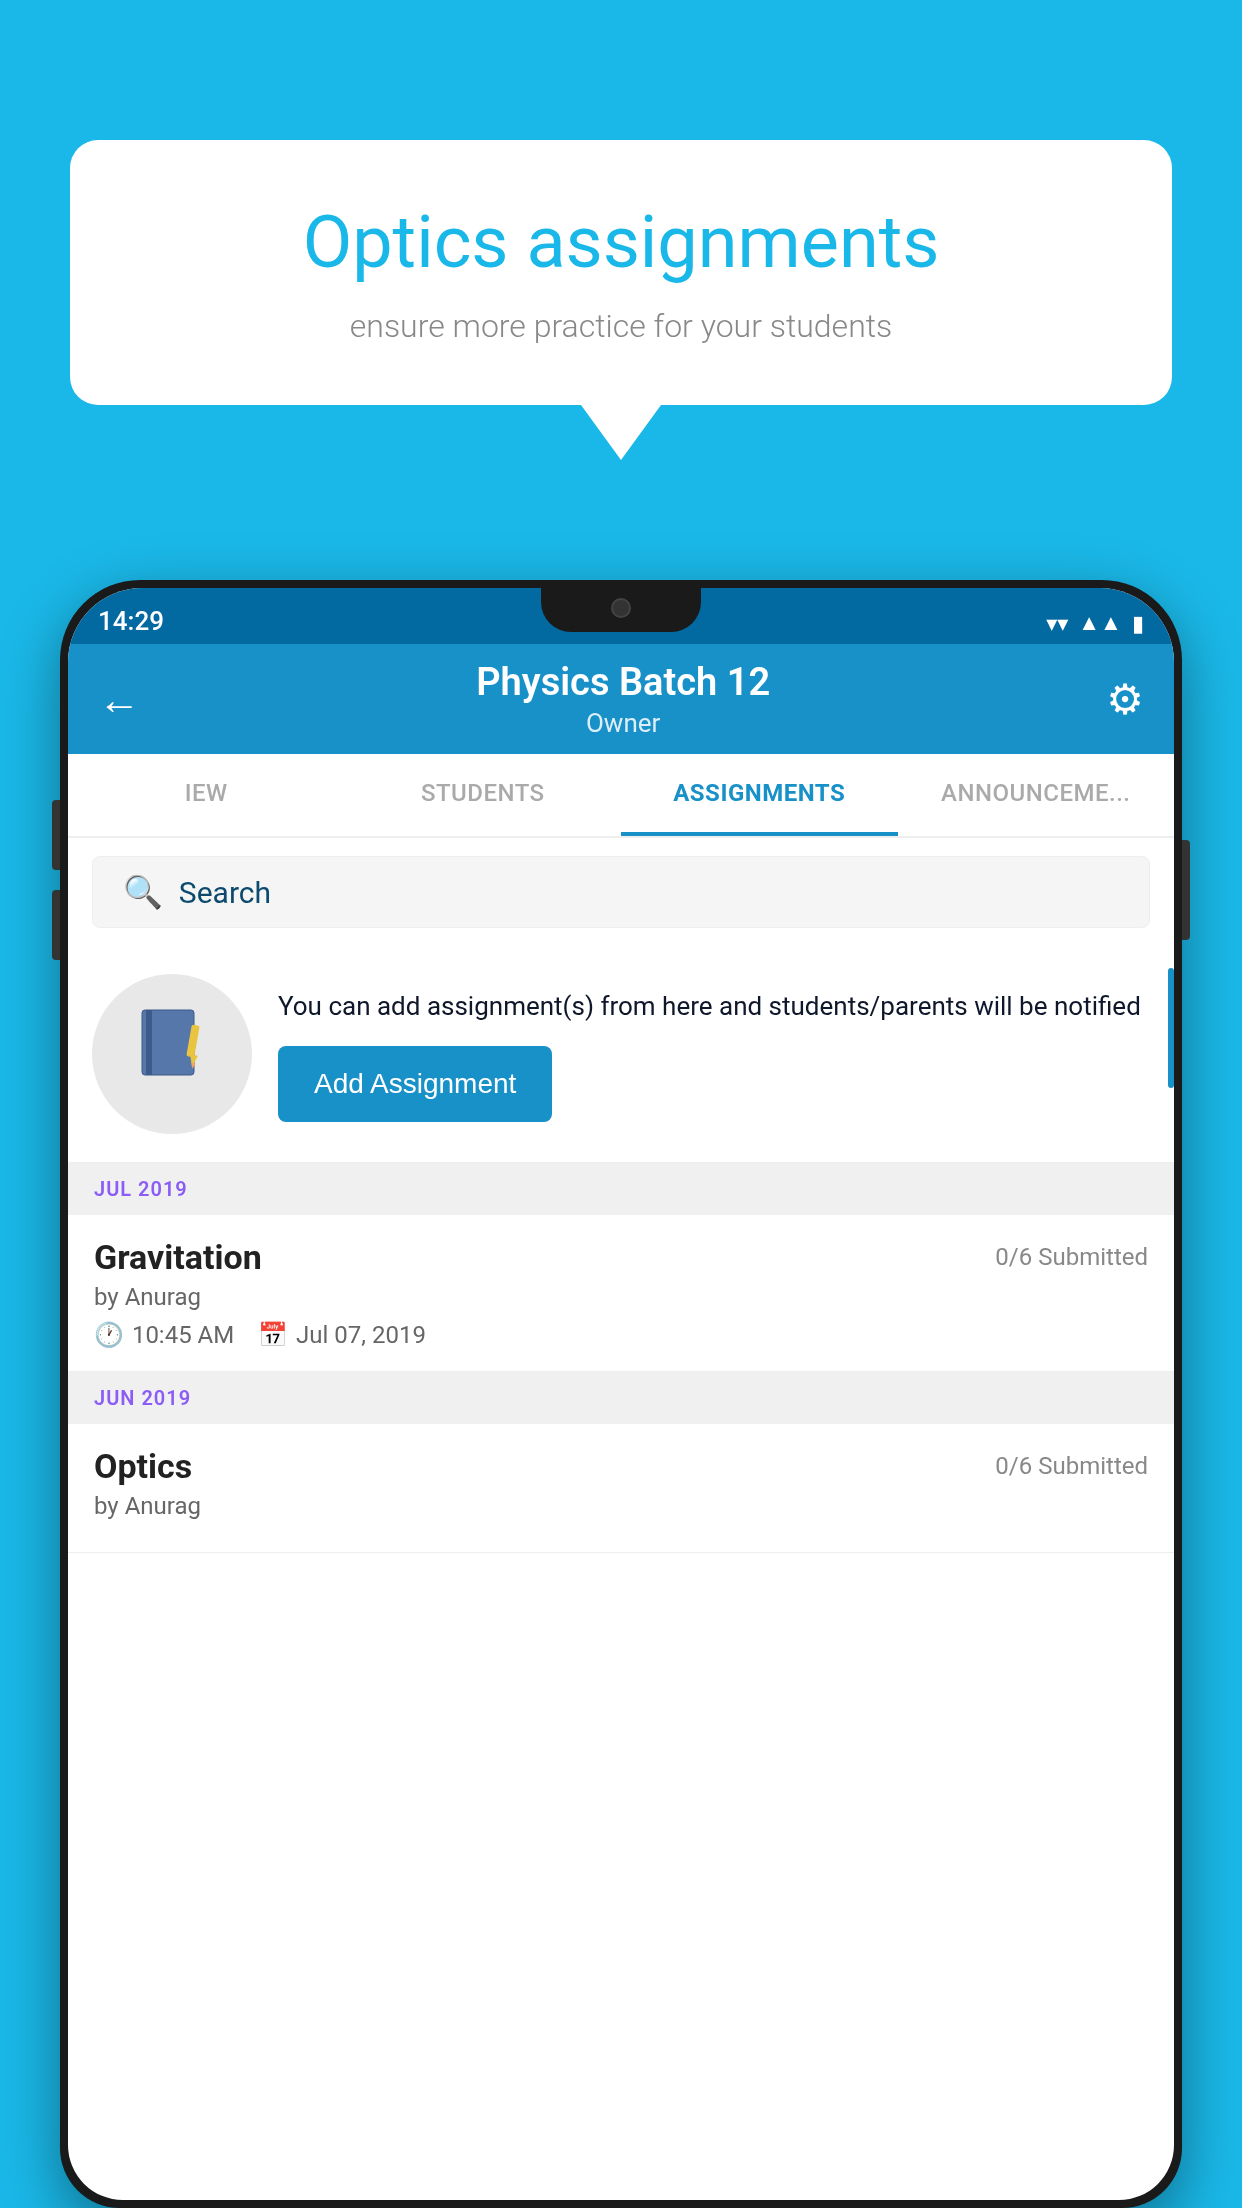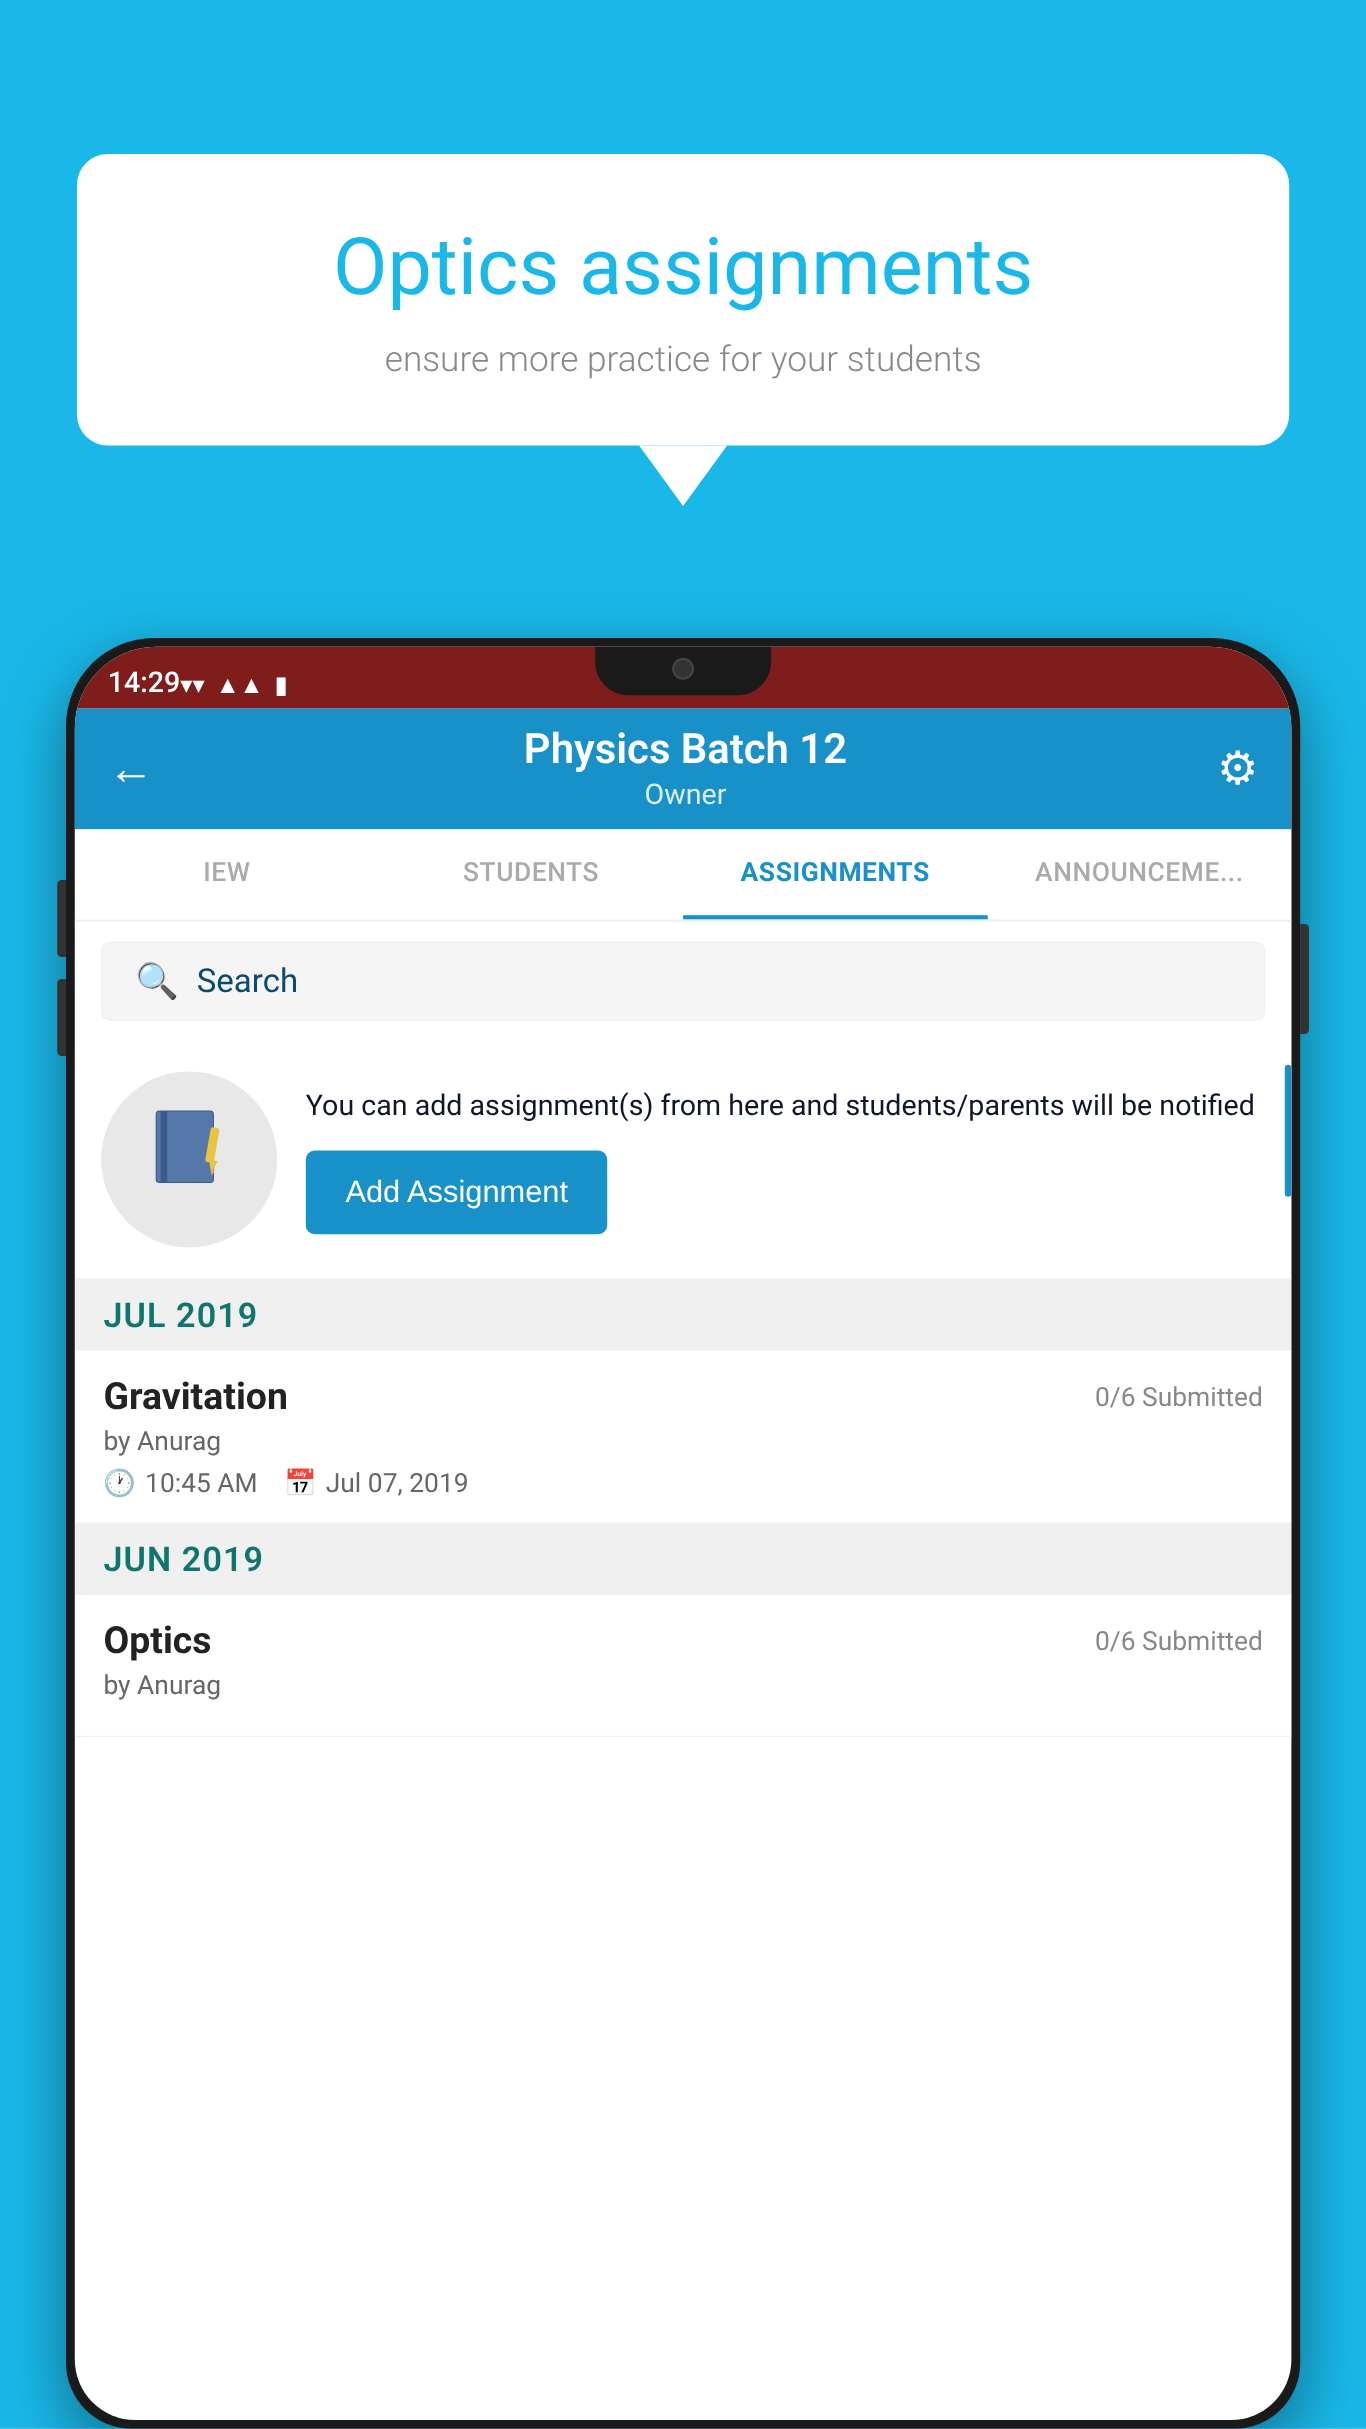--- a/index.html
+++ b/index.html
@@ -95,25 +95,26 @@
       transform: translateX(-50%);
       width: 20px;
       height: 20px;
       background: #333;
       border-radius: 50%;
       border: 2px solid #444;
     }
 
     
     .status-bar {
-      background: #7f1d1d;
+      background: #0369a1;
       height: 56px;
       display: flex;
       align-items: flex-end;
       padding: 8px 30px;
+      justify-content: space-between;
       position: relative;
     }
 
     .status-time {
       color: white;
       font-size: 26px;
       font-weight: 500;
     }
 
     .status-icons {
@@ -267,23 +268,23 @@
       font-size: 28px;
       font-weight: 500;
       cursor: pointer;
       display: inline-block;
     }
 
     
     .section-divider {
       background: #f0f0f0;
       padding: 14px 26px;
-      font-size: 31px;
+      font-size: 20px;
       font-weight: 600;
-      color: #0f766e;
+      color: #8b5cf6;
       letter-spacing: 1px;
     }
 
     
     .assignment-item {
       background: white;
       padding: 22px 26px;
       border-bottom: 1px solid #eee;
     }
 

